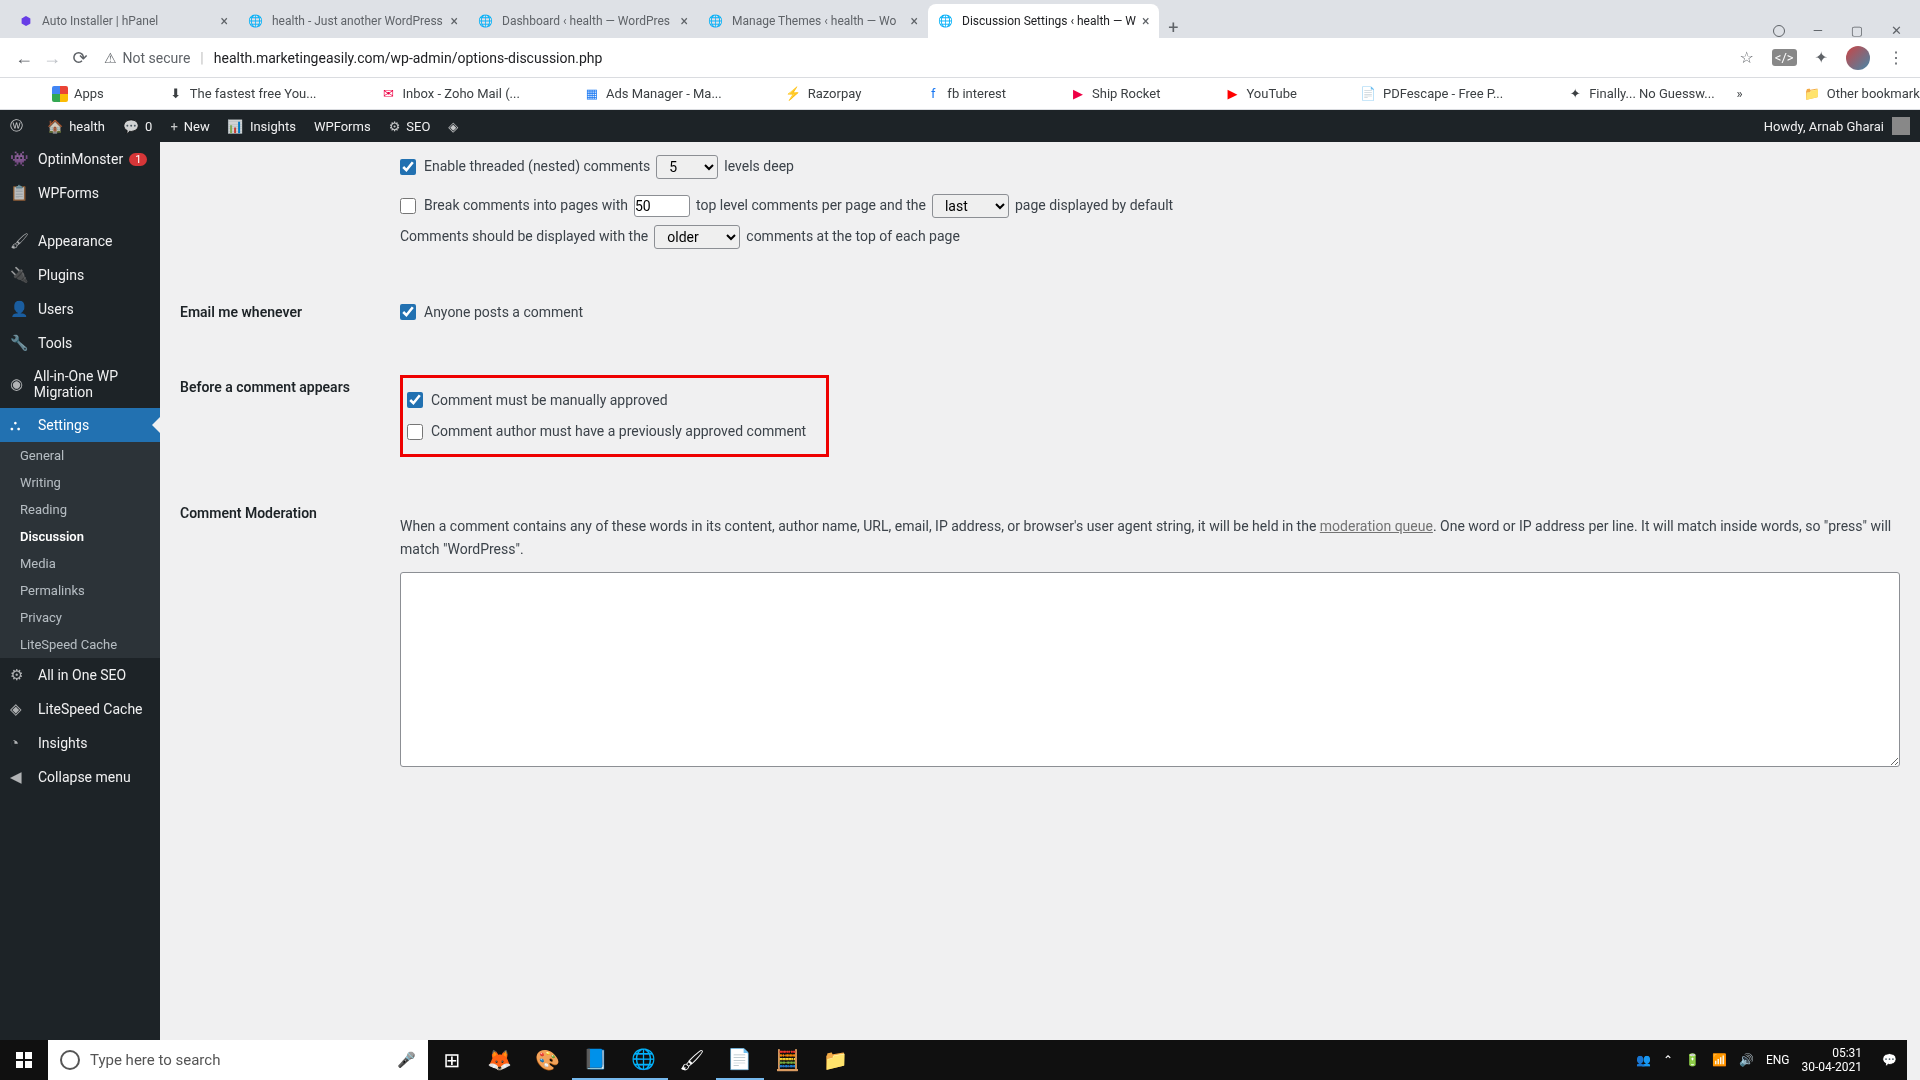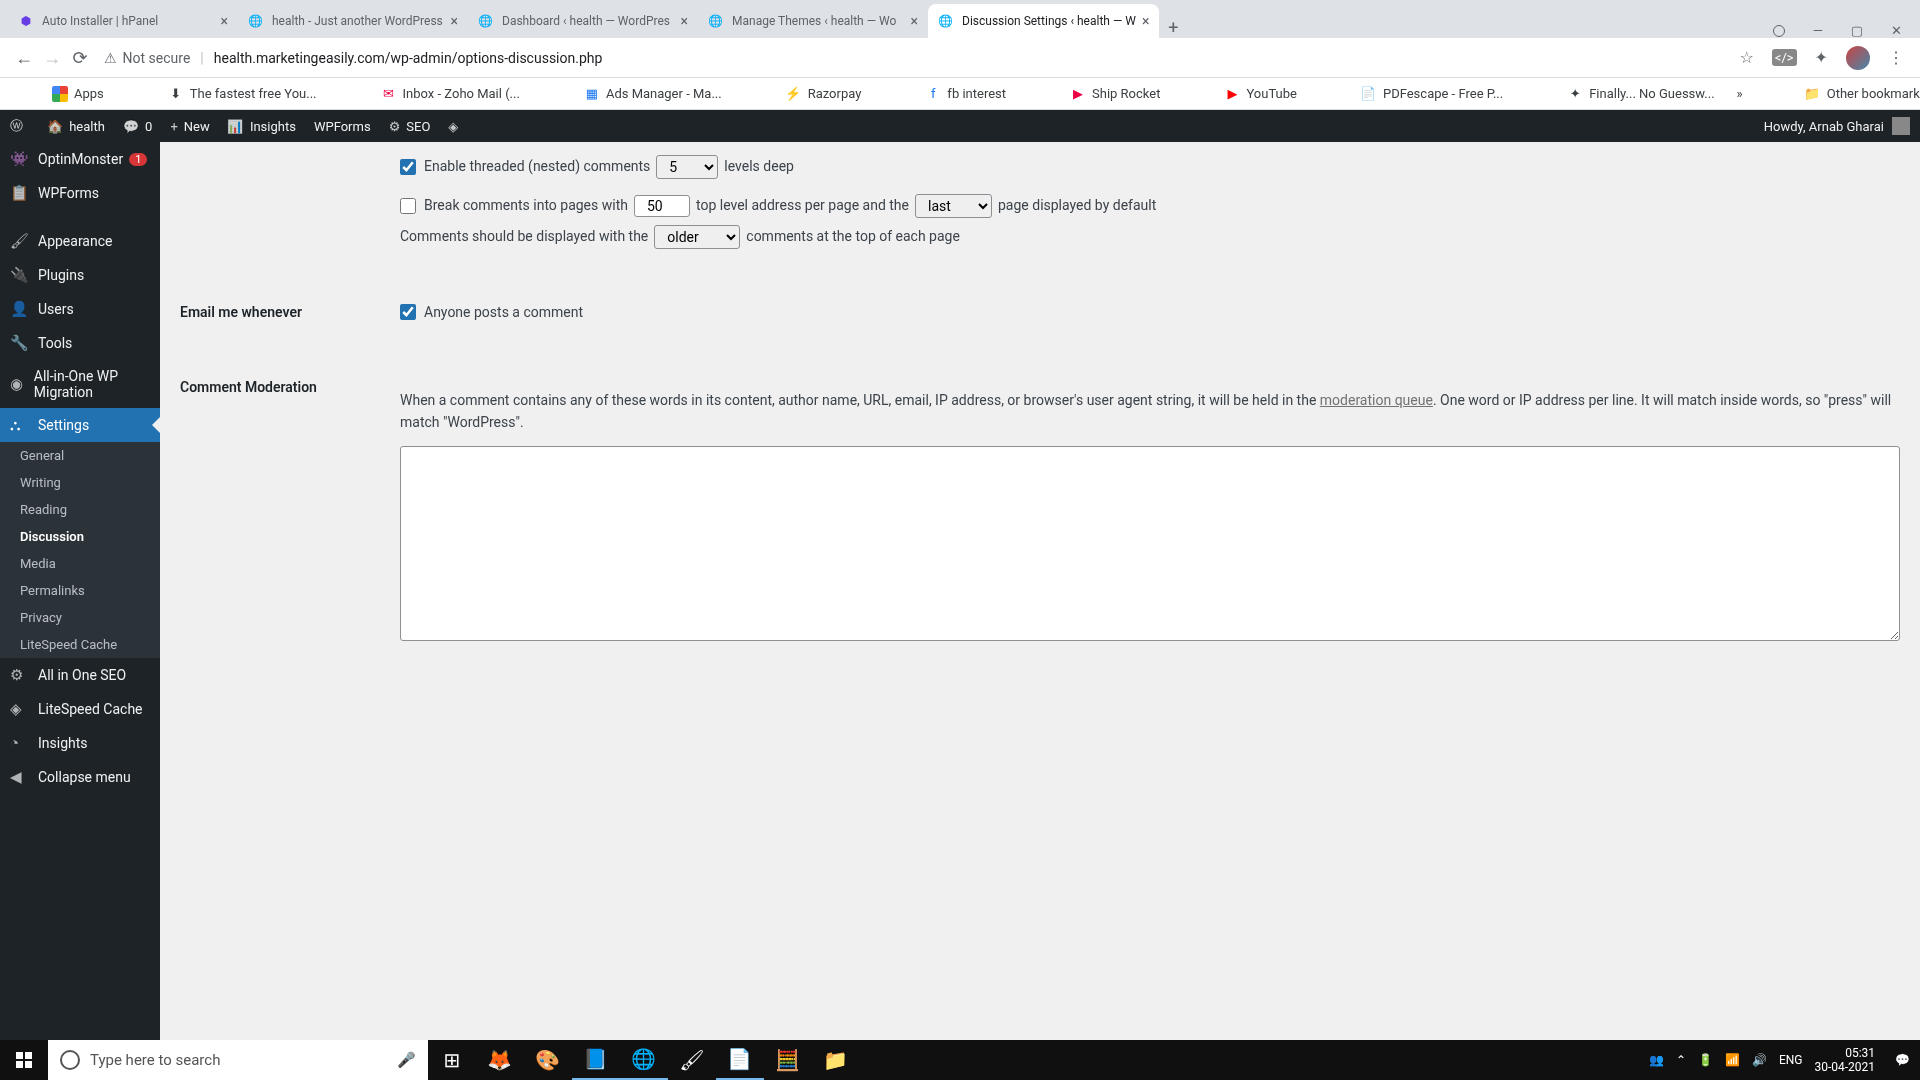--- a/index.html
+++ b/index.html
@@ -56,28 +56,28 @@
 .sb-sub-item.current { color: #fff; font-weight: 600; }
 
 
 .content { flex: 1; background: #f0f0f1; padding: 0 20px; overflow-y: auto; color: #3c434a; }
 .form-table { width: 100%; }
 .form-row { display: flex; padding: 12px 0; }
 .form-label { width: 220px; font-size: 14px; font-weight: 600; color: #1d2327; padding-top: 4px; }
 .form-field { flex: 1; font-size: 14px; line-height: 1.8; }
 .chk-row { display: flex; align-items: center; margin-bottom: 6px; }
 input[type="checkbox"] { width: 16px; height: 16px; margin-right: 8px; accent-color: #2271b1; }
-input[type="number"], input[type="text"].small { width: 56px; padding: 2px 12px; border: 1px solid #8c8f94; border-radius: 3px; font-size: 14px; margin: 0 6px; }
+input[type="number"], input[type="text"].small { width: 56px; padding: 2px 0; border: 1px solid #8c8f94; border-radius: 3px; font-size: 14px; margin: 0 6px; }
 select { padding: 2px 24px 2px 8px; border: 1px solid #8c8f94; border-radius: 3px; font-size: 14px; margin: 0 6px; }
 textarea.large { width: 100%; height: 195px; border: 1px solid #8c8f94; border-radius: 3px; margin-top: 12px; resize: both; }
 .red-box { border: 3px solid #e00; padding: 10px 20px 10px 4px; display: inline-block; }
 a.link { color: #737373; text-decoration: underline; }
 
 
-.taskbar { position: fixed; bottom: 0; left: 0; right: 0; height: 40px; background: #101010; display: flex; align-items: center; color: #fff; font-size: 12px; }
+.taskbar { position: fixed; bottom: 0; left: 0; right: 13px; height: 40px; background: #101010; display: flex; align-items: center; color: #fff; font-size: 12px; }
 .tb-start { width: 48px; height: 40px; display: flex; align-items: center; justify-content: center; background: #101010; }
 .tb-search { background: #fff; color: #555; height: 40px; width: 380px; display: flex; align-items: center; padding: 0 12px; font-size: 15px; }
 .tb-search-icon { margin-right: 10px; width: 20px; height: 20px; border: 2px solid #555; border-radius: 50%; }
 .tb-mic { margin-left: auto; }
 .tb-icons { display: flex; align-items: center; }
 .tb-icon { width: 48px; height: 40px; display: flex; align-items: center; justify-content: center; font-size: 20px; }
 .tb-right { margin-left: auto; display: flex; align-items: center; padding-right: 10px; gap: 12px; }
 .tb-clock { text-align: right; font-size: 12px; line-height: 1.2; padding-right: 8px; }
 .chrome-active { border-bottom: 2px solid #76b9ed; }
 </style>
@@ -306,21 +306,21 @@
           <div class="chk-row">
             <input type="checkbox" checked="" style="">
             <span>Enable threaded (nested) comments</span>
             <select><option>5</option></select>
             <span>levels deep</span>
           </div>
           <div class="chk-row" style="margin-top:14px">
             <input type="checkbox" style="">
             <span>Break comments into pages with</span>
             <input type="number" value="50" style="">
-            <span>top level address per page and the</span>
+            <span>top level comments per page and the</span>
             <select><option>last</option></select>
             <span>page displayed by default</span>
           </div>
           <div class="chk-row" style="">
             <span>Comments should be displayed with the</span>
             <select><option>older</option></select>
             <span>comments at the top of each page</span>
           </div>
         </div>
       </div>
@@ -328,20 +328,35 @@
       <div class="form-row" style="margin-top:20px">
         <div class="form-label">Email me whenever</div>
         <div class="form-field">
           <div class="chk-row">
               <input type="checkbox" checked="" style="">
               <span>Anyone posts a comment</span>
             </div>
         </div>
       </div>
 
+      <div class="form-row" style="margin-top:20px">
+        <div class="form-label">Before a comment appears</div>
+        <div class="form-field">
+          <div class="red-box">
+            <div class="chk-row">
+                <input type="checkbox" checked="" style="">
+                <span>Comment must be manually approved</span>
+              </div>
+            <div class="chk-row" style="margin-bottom:0">
+                <input type="checkbox" style="">
+                <span>Comment author must have a previously approved comment</span>
+              </div>
+          </div>
+        </div>
+      </div>
 
       <div class="form-row" style="margin-top:20px">
         <div class="form-label">Comment Moderation</div>
         <div class="form-field">
           <p style="margin-top:14px;line-height:1.6"><span>When a comment contains any of these words in its content, author name, URL, email, IP address, or browser's user agent string, it will be held in the </span><a class="link">moderation queue</a><span>. One word or IP address per line. It will match inside words, so "press" will match "WordPress".</span></p>
           <textarea class="large" style=""></textarea>
         </div>
       </div>
     </div>
   </div>

